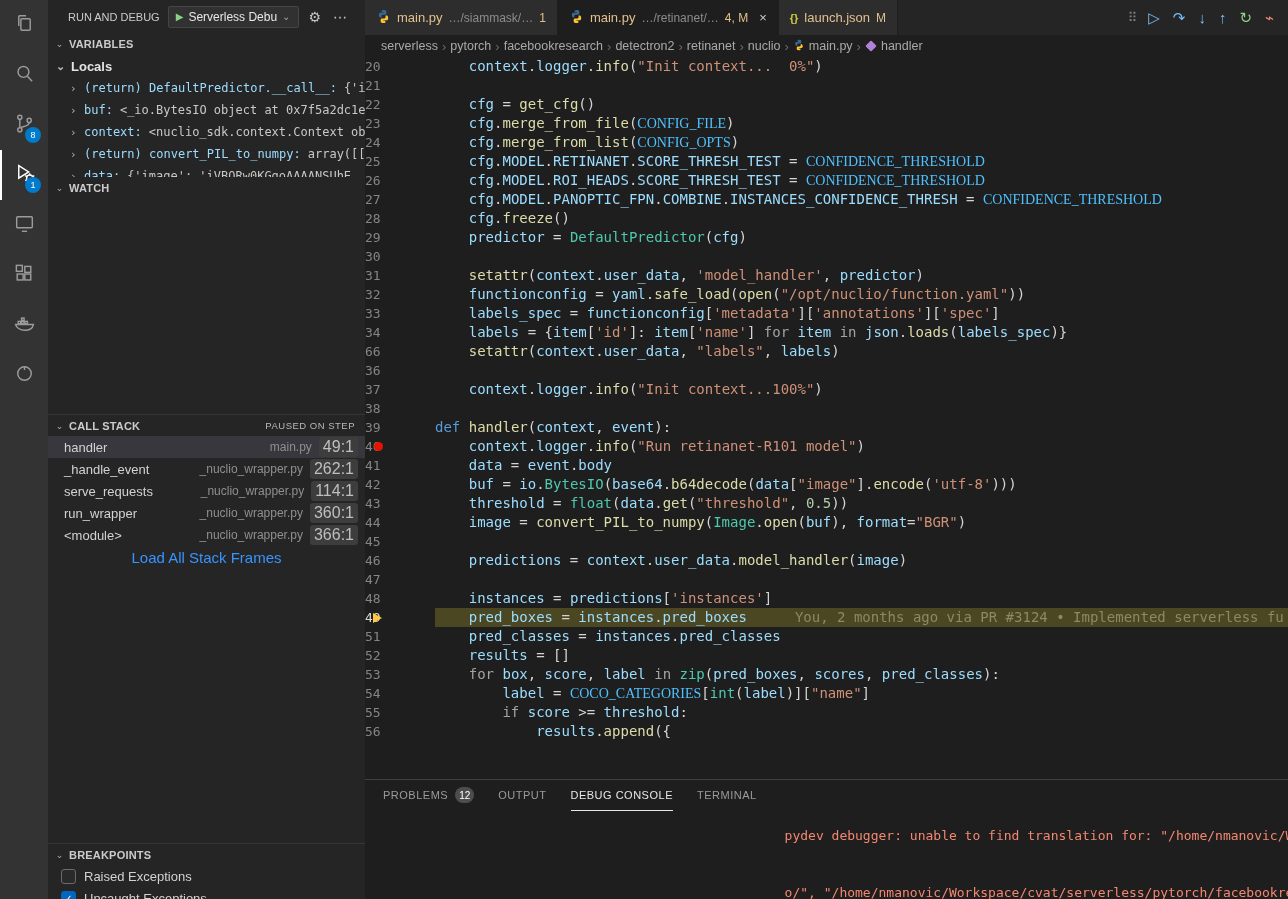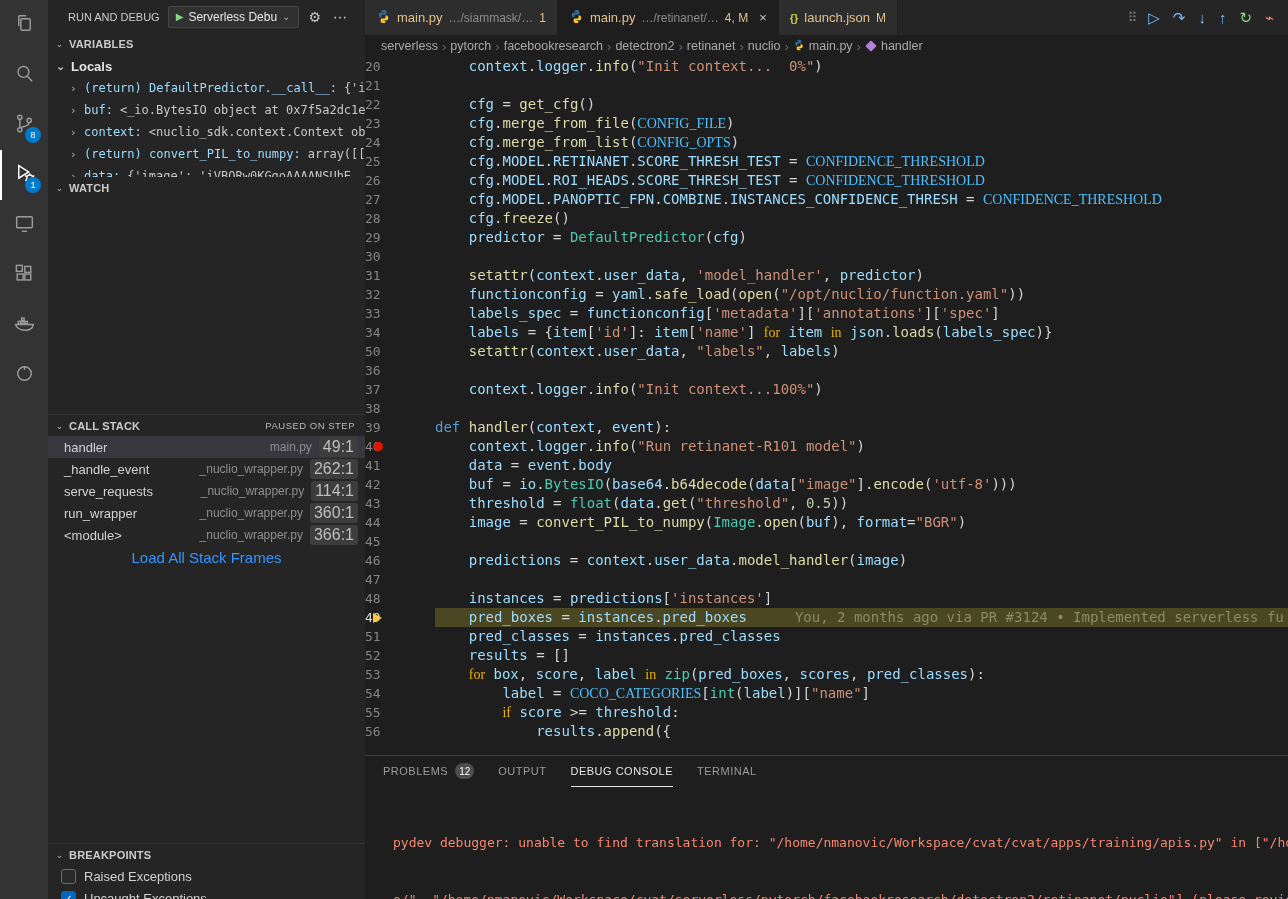--- a/index.html
+++ b/index.html
@@ -90,27 +90,27 @@
   .gutter { width:70px; flex:none; position:relative; padding-right:17px;
     color:#858585; font-size:13px; }
   .line.cur .gutter { color:#d7d7d7; }
   .bp-dot { position:absolute; left:9px; top:50%; margin-top:-4.5px; width:9px; height:9px;
     border-radius:50%; background:#e51400; }
   .cur-arrow { position:absolute; left:8px; top:50%; margin-top:-5px; width:0; height:0;
     border-left:9px solid #ffc83d; border-top:5px solid transparent; border-bottom:5px solid transparent; }
   .codetxt { flex:1; white-space:pre; overflow:hidden; color:#d4d4d4; height:19px; line-height:19px; }
   .line.cur .codetxt { background:rgba(255,234,50,0.2); }
   .blame { color:#8a8a66; margin-left:48px; }
-  .tk-p { color:#d4d4d4; } .tk-k { color:#569cd6; } .tk-c { color:#eab308;font-family:Liberation Serif, serif; }
+  .tk-p { color:#d4d4d4; } .tk-k { color:#569cd6; } .tk-c { color:#a3a3a3; }
   .tk-v { color:#9cdcfe; } .tk-f { color:#dcdcaa; } .tk-t { color:#4ec9b0; }
   .tk-s { color:#ce9178; } .tk-n { color:#b5cea8; } .tk-C { color:#4fc1ff;font-family:Liberation Serif, serif; }
 
   
-  .panel { height:144px; flex:none; border-top:1px solid #3f3f3f; background:#1e1e1e;
-    display:flex; flex-direction:column; }
+  .panel { height:120px; flex:none; border-top:1px solid #3f3f3f; background:#1e1e1e;
+    display:flex; flex-direction:row; }
   .panel-tabs { height:31px; display:flex; align-items:center; gap:24px; padding-left:18px;
     font-size:11px; color:#9b9b9b; letter-spacing:0.5px; flex:none; }
   .ptab { height:100%; display:flex; align-items:center; gap:7px;
     border-bottom:1px solid transparent; }
   .ptab.active { color:#e7e7e7; border-bottom-color:#e7e7e7; }
   .pbadge { background:#4d4d4d; color:#fff; font-size:10px; min-width:17px; height:16px;
     border-radius:9px; display:flex; align-items:center; justify-content:center; padding:0 4px;
     letter-spacing:0; }
   .console { flex:1; padding:8px 0 0 28px; font-family:"DejaVu Sans Mono","Liberation Mono",monospace;
     font-size:13px; line-height:19px; color:#f48771; white-space:pre; overflow:hidden; }
@@ -404,21 +404,21 @@
           </div>
           <div class="line">
             <div class="gutter"><span>33</span></div>
             <div class="codetxt"><span class="tk-p">    </span><span class="tk-v">labels_spec</span><span class="tk-p"> = </span><span class="tk-v">functionconfig</span><span class="tk-p">[</span><span class="tk-s">'metadata'</span><span class="tk-p">][</span><span class="tk-s">'annotations'</span><span class="tk-p">][</span><span class="tk-s">'spec'</span><span class="tk-p">]</span></div>
           </div>
           <div class="line">
             <div class="gutter"><span>34</span></div>
             <div class="codetxt"><span class="tk-p">    </span><span class="tk-v">labels</span><span class="tk-p"> = {</span><span class="tk-v">item</span><span class="tk-p">[</span><span class="tk-s">'id'</span><span class="tk-p">]: </span><span class="tk-v">item</span><span class="tk-p">[</span><span class="tk-s">'name'</span><span class="tk-p">] </span><span class="tk-c">for</span><span class="tk-p"> </span><span class="tk-v">item</span><span class="tk-p"> </span><span class="tk-c">in</span><span class="tk-p"> </span><span class="tk-v">json</span><span class="tk-p">.</span><span class="tk-f">loads</span><span class="tk-p">(</span><span class="tk-v">labels_spec</span><span class="tk-p">)}</span></div>
           </div>
           <div class="line">
-            <div class="gutter"><span>50</span></div>
+            <div class="gutter"><span>66</span></div>
             <div class="codetxt"><span class="tk-p">    </span><span class="tk-f">setattr</span><span class="tk-p">(</span><span class="tk-v">context</span><span class="tk-p">.</span><span class="tk-v">user_data</span><span class="tk-p">, </span><span class="tk-s">"labels"</span><span class="tk-p">, </span><span class="tk-v">labels</span><span class="tk-p">)</span></div>
           </div>
           <div class="line">
             <div class="gutter"><span>36</span></div>
             <div class="codetxt"></div>
           </div>
           <div class="line">
             <div class="gutter"><span>37</span></div>
             <div class="codetxt"><span class="tk-p">    </span><span class="tk-v">context</span><span class="tk-p">.</span><span class="tk-v">logger</span><span class="tk-p">.</span><span class="tk-f">info</span><span class="tk-p">(</span><span class="tk-s">"Init context...100%"</span><span class="tk-p">)</span></div>
           </div>

